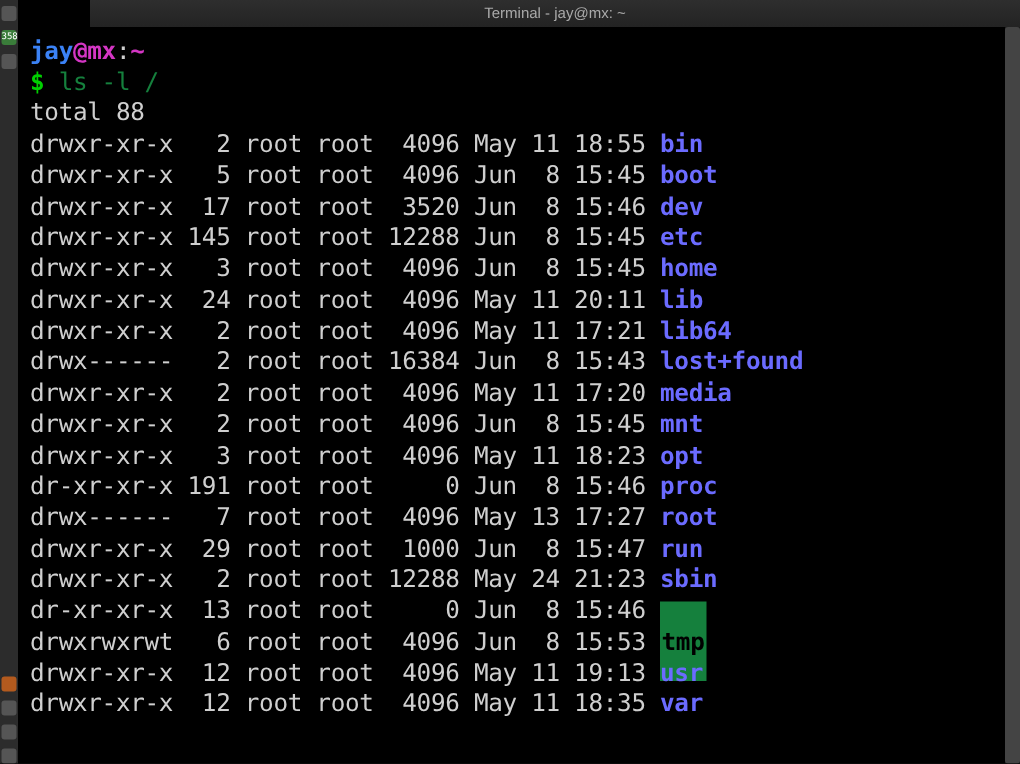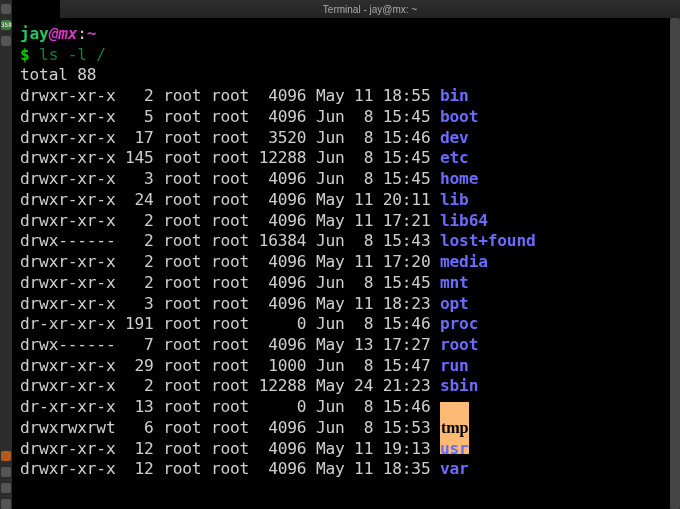--- a/index.html
+++ b/index.html
@@ -16,28 +16,28 @@
   .taskbar .tb-spacer { flex: 1; }
   .window {
     flex: 1; height: 509px; background: #000; display: flex; flex-direction: column;
   }
   .titlebar {
     height: 18px; background: linear-gradient(#2e2e2e,#232323); display:flex; align-items:center; justify-content:center; color:#aaa; font-size:10px; font-family: sans-serif; margin-left: 48px;
   }
   .terminal {
     flex: 1; background: #000; padding: 6px 8px 6px 8px; color: #ccc; font-size: 16.2px; line-height: 1.28; white-space: pre; letter-spacing: -0.2px;
   }
-  .user { color: #22c55e; font-weight: bold; }
-  .host { color: #d436c4; font-weight: bold; font-style: italic; }
+  .user { color: #3b82f6; font-weight: bold; }
+  .host { color: #d436c4; font-weight: bold; }
   .path { color: #d436c4; font-weight: bold; }
   .promptchar { color: #00d000; font-weight: bold; }
   .cmd { color: #15803d; }
   .dir { color: #6b6bff; font-weight: bold; text-align: center; }
   .normal { color: #cfcfcf; }
-  .sticky { color: #000; background: #fdba74; font-weight: bold; padding: 17px 1px; font-family: Liberation Serif, serif; }
+  .sticky { color: #000; background: #15803d; font-weight: bold; padding: 17px 1px; }
   .row { display: block; }
   .scrollbar { width: 10px; background: #1b1b1b; display:flex; flex-direction:column; }
   .scroll-thumb { width:10px; background:#444; border-radius:2px; }
   .term-wrap { flex:1; display:flex; }
 </style>
 </head>
 <body>
 
 <div class="desktop">
   <div class="taskbar">

